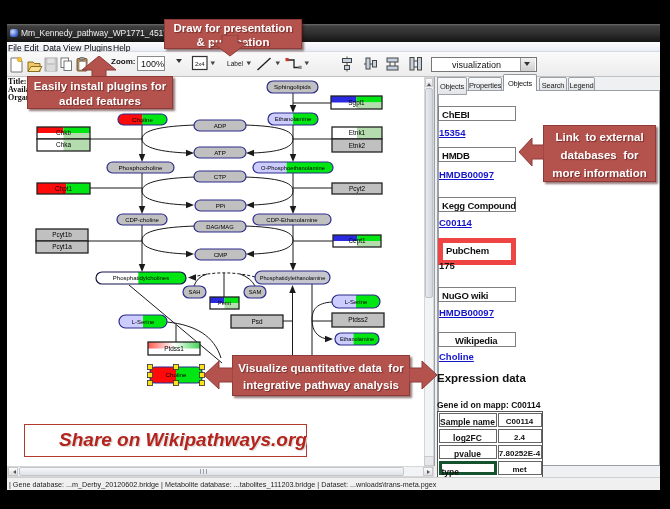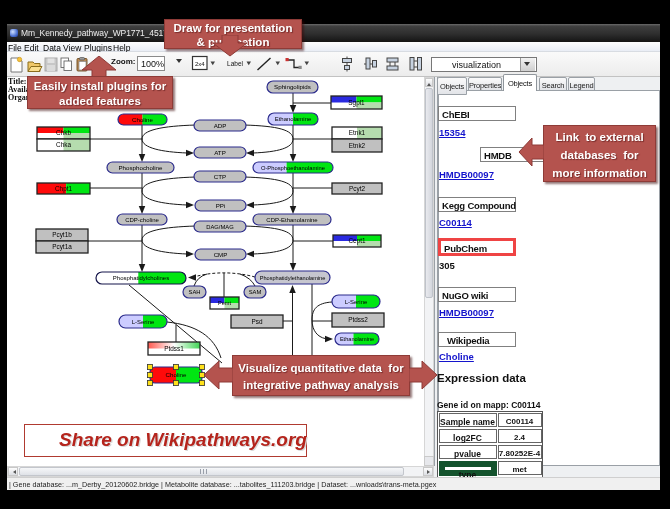--- a/index.html
+++ b/index.html
@@ -117,40 +117,40 @@
 <div class="abs" style="left:438px;top:90px;width:222px;height:376px;background:#fff;border:1px solid #9aa0a6;"></div>
 
 <div class="abs" style="left:437px;top:76px;width:223px;height:14px;"></div>
 <div class="abs" style="left:437px;top:77px;width:30px;height:18px;background:linear-gradient(#fafafa,#e2e4e8);border:1px solid #9aa0a6;border-radius:2px 2px 0 0;font-size:7.5px;color:#222;text-align:center;padding-top:4px;white-space:nowrap;overflow:hidden;letter-spacing:-0.2px;">Objects</div>
 <div class="abs" style="left:468px;top:77px;width:34px;height:14px;background:linear-gradient(#fafafa,#e2e4e8);border:1px solid #9aa0a6;border-radius:2px 2px 0 0;font-size:7.5px;color:#222;text-align:center;padding-top:3px;white-space:nowrap;overflow:hidden;letter-spacing:-0.2px;">Properties</div>
 <div class="abs" style="left:503px;top:74px;width:34px;height:17px;background:#fff;border:1px solid #8f959b;border-bottom:none;border-radius:2px 2px 0 0;font-size:7.5px;color:#111;text-align:center;padding-top:4px;z-index:3;white-space:nowrap;overflow:hidden;letter-spacing:-0.2px;">Objects</div>
 <div class="abs" style="left:539px;top:77px;width:28px;height:14px;background:linear-gradient(#fafafa,#e2e4e8);border:1px solid #9aa0a6;border-radius:2px 2px 0 0;font-size:7.5px;color:#222;text-align:center;padding-top:3px;white-space:nowrap;overflow:hidden;letter-spacing:-0.2px;">Search</div>
 <div class="abs" style="left:568px;top:77px;width:27px;height:14px;background:linear-gradient(#fafafa,#e2e4e8);border:1px solid #9aa0a6;border-radius:2px 2px 0 0;font-size:7.5px;color:#222;text-align:center;padding-top:3px;white-space:nowrap;overflow:hidden;letter-spacing:-0.2px;">Legend</div>
 <div class="abs" style="left:438px;top:106px;width:78px;height:15px;background:#fff;border:1px solid #808080;font-size:9.5px;font-weight:bold;color:#111;padding:2px 0 0 3px;white-space:nowrap;letter-spacing:-0.2px;">ChEBI</div>
 <div class="abs" style="left:439px;top:127px;font-size:9.5px;font-weight:bold;color:#1414cc;text-decoration:underline;">15354</div>
-<div class="abs" style="left:438px;top:147px;width:78px;height:15px;background:#fff;border:1px solid #808080;font-size:9.5px;font-weight:bold;color:#111;padding:2px 0 0 3px;white-space:nowrap;letter-spacing:-0.2px;margin-left:42px;">HMDB</div>
+<div class="abs" style="left:438px;top:147px;width:78px;height:15px;background:#fff;border:1px solid #808080;font-size:9.5px;font-weight:bold;color:#111;padding:2px 0 0 3px;white-space:nowrap;letter-spacing:-0.2px;">HMDB</div>
 <div class="abs" style="left:439px;top:169px;font-size:9.5px;font-weight:bold;color:#1414cc;text-decoration:underline;">HMDB00097</div>
 <div class="abs" style="left:438px;top:197px;width:78px;height:15px;background:#fff;border:1px solid #808080;font-size:9.5px;font-weight:bold;color:#111;padding:2px 0 0 3px;white-space:nowrap;letter-spacing:-0.2px;">Kegg Compound</div>
 <div class="abs" style="left:439px;top:217px;font-size:9.5px;font-weight:bold;color:#1414cc;text-decoration:underline;">C00114</div>
-<div class="abs" style="left:438px;top:238px;width:78px;height:18px;background:#fff;border:3px solid #ef4444;font-size:9.5px;font-weight:bold;color:#111;padding:2px 0 0 3px;white-space:nowrap;letter-spacing:-0.2px;">PubChem</div>
-<div class="abs" style="left:439px;top:260px;font-size:9.5px;font-weight:bold;color:#111;">305</div>
+<div class="abs" style="left:438px;top:238px;width:78px;height:27px;background:#fff;border:5px solid #ef4444;font-size:9.5px;font-weight:bold;color:#111;padding:2px 0 0 3px;white-space:nowrap;letter-spacing:-0.2px;">PubChem</div>
+<div class="abs" style="left:439px;top:260px;font-size:9.5px;font-weight:bold;color:#111;">175</div>
 <div class="abs" style="left:438px;top:287px;width:78px;height:15px;background:#fff;border:1px solid #808080;font-size:9.5px;font-weight:bold;color:#111;padding:2px 0 0 3px;white-space:nowrap;letter-spacing:-0.2px;">NuGO wiki</div>
 <div class="abs" style="left:439px;top:307px;font-size:9.5px;font-weight:bold;color:#1414cc;text-decoration:underline;">HMDB00097</div>
-<div class="abs" style="left:438px;top:332px;width:78px;height:15px;background:#fff;border:1px solid #808080;font-size:9.5px;font-weight:bold;color:#111;padding:2px 0 0 8px;white-space:nowrap;letter-spacing:-0.2px;">Wikipedia</div>
+<div class="abs" style="left:438px;top:332px;width:78px;height:15px;background:#fff;border:1px solid #808080;font-size:9.5px;font-weight:bold;color:#111;padding:2px 0 0 16px;white-space:nowrap;letter-spacing:-0.2px;">Wikipedia</div>
 <div class="abs" style="left:439px;top:351px;font-size:9.5px;font-weight:bold;color:#1414cc;text-decoration:underline;">Choline</div>
 <div class="abs" style="left:437px;top:372px;font-size:11.5px;font-weight:bold;color:#111;">Expression data</div>
 <div class="abs" style="left:437px;top:400px;font-size:8.5px;font-weight:bold;color:#111;">Gene id on mapp: C00114</div>
 <div class="abs" style="left:437px;top:411px;width:106px;height:67px;border:1.5px solid #555;background:#fff;"></div>
 <div class="abs" style="left:438.5px;top:413px;width:58px;height:14px;background:#fff;border:1px solid #666;font-size:8.5px;font-weight:bold;color:#111;text-align:center;padding-top:2.5px;white-space:nowrap;">Sample name</div>
 <div class="abs" style="left:497.5px;top:413px;width:44px;height:14px;background:#fff;border:1px solid #666;font-size:8px;font-weight:bold;color:#111;text-align:center;padding-top:2.5px;white-space:nowrap;">C00114</div>
 <div class="abs" style="left:438.5px;top:429px;width:58px;height:14px;background:#fff;border:1px solid #666;font-size:8.5px;font-weight:bold;color:#111;text-align:center;padding-top:2.5px;white-space:nowrap;">log2FC</div>
 <div class="abs" style="left:497.5px;top:429px;width:44px;height:14px;background:#fff;border:1px solid #666;font-size:8px;font-weight:bold;color:#111;text-align:center;padding-top:2.5px;white-space:nowrap;">2.4</div>
 <div class="abs" style="left:438.5px;top:445px;width:58px;height:14px;background:#fff;border:1px solid #666;font-size:8.5px;font-weight:bold;color:#111;text-align:center;padding-top:2.5px;white-space:nowrap;">pvalue</div>
 <div class="abs" style="left:497.5px;top:445px;width:44px;height:14px;background:#fff;border:1px solid #666;font-size:8px;font-weight:bold;color:#111;text-align:center;padding-top:2.5px;white-space:nowrap;">7.80252E-4</div>
-<div class="abs" style="left:438.5px;top:461px;width:58px;height:14px;background:#fff;border:6px solid #14532d;font-size:8.5px;font-weight:bold;color:#111;text-align:center;padding-top:2.5px;white-space:nowrap;">type</div>
+<div class="abs" style="left:438.5px;top:461px;width:58px;height:14px;background:#fff;border:3px solid #14532d;font-size:8.5px;font-weight:bold;color:#111;text-align:left;padding-top:2.5px;white-space:nowrap;">type</div>
 <div class="abs" style="left:497.5px;top:461px;width:44px;height:14px;background:#fff;border:1px solid #666;font-size:8px;font-weight:bold;color:#111;text-align:center;padding-top:2.5px;white-space:nowrap;">met</div>
 
 <div class="abs" style="left:7px;top:477px;width:653px;height:13px;background:#f0f0f0;border-top:1px solid #cfcfcf;"></div>
 <div class="abs" style="left:9px;top:480px;font-size:7.2px;color:#222;white-space:nowrap;">| Gene database: ...m_Derby_20120602.bridge | Metabolite database: ...tabolites_111203.bridge | Dataset: ...wnloads\trans-meta.pgex</div>
 
 <div class="abs" style="left:8px;top:78px;font-family:'Liberation Serif',serif;font-size:8px;font-weight:bold;color:#111;line-height:8px;">Title:<br>Available<br>Organism</div>
 
 <svg class="abs" style="left:0;top:0;" width="670" height="509" viewBox="0 0 670 509" font-family="Liberation Sans, sans-serif">
     <line x1="142" y1="120" x2="142" y2="158" stroke="#1a1a1a" stroke-width="1"></line>
     <polygon points="142,162 138.75,154 145.25,154" fill="#1a1a1a"></polygon>

